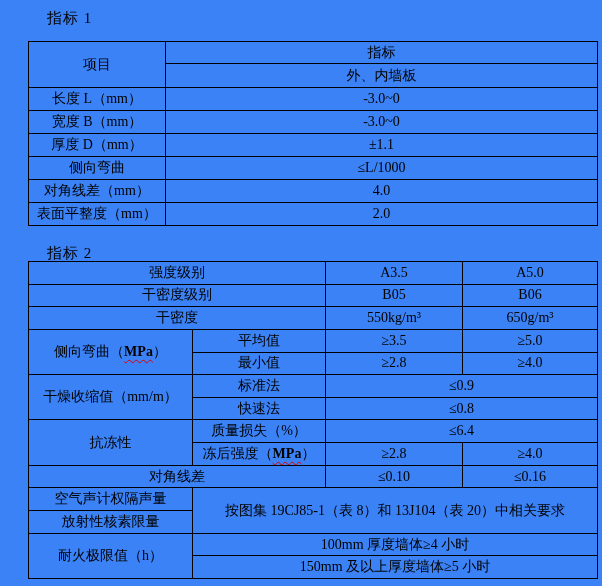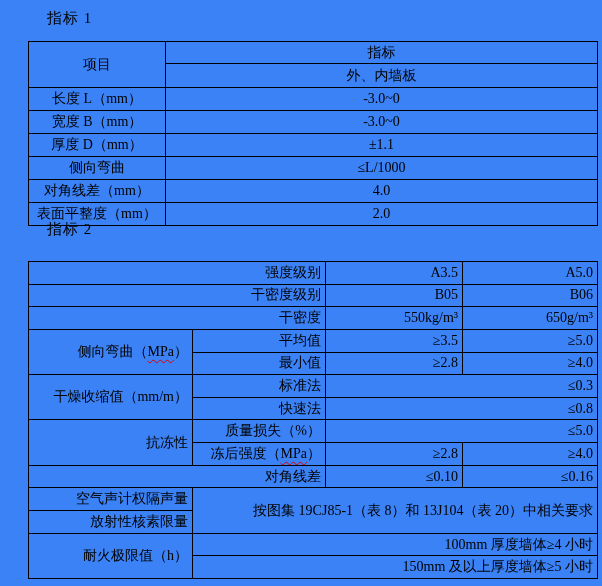--- a/index.html
+++ b/index.html
@@ -6,42 +6,43 @@
   .page{
     position:relative;width:602px;height:586px;background:#3b82f6;
     font-family:"Liberation Serif","DejaVu Serif",serif;color:#000;
     overflow:hidden;
   }
   .doc-title{
     position:absolute;left:47px;font-size:15px;line-height:18px;
     white-space:nowrap;letter-spacing:1px;
   }
   .doc-title.t1{top:9px;}
-  .doc-title.t2{top:220px;}
+  .doc-title.t2{top:244px;}
   table.tbl{
     position:absolute;border-collapse:collapse;table-layout:fixed;
     left:28px;
   }
   .tbl td{
     border:1.5px solid #000;font-size:14px;line-height:16px;
     padding:0 4px;vertical-align:middle;overflow:hidden;
     white-space:nowrap;
   }
   table.tbl1{top:41px;width:569px;}
   .tbl1 td{text-align:center;padding:0 2px;}
   .tbl1 tr{height:23px;}
   .tbl1 tr.hr1{height:22px;}
   .tbl1 tr.hr2{height:24px;}
   table.tbl2{top:261px;width:569px;}
-  .tbl2 td{text-align:right;}
+  .tbl2 td{text-align:center;}
   .tbl2 tr{height:22.65px;}
   .sq{
     text-decoration:underline wavy #e00000;
     text-decoration-thickness:1px;
     text-underline-offset:3px;
+    font-weight:bold;
   }
 </style>
 </head>
 <body>
 
 <div class="page">
 
   <div class="doc-title t1">指标 1</div>
 
   <table class="tbl tbl1">
@@ -116,30 +117,30 @@
         <td>≥5.0</td>
       </tr>
       <tr>
         <td>最小值</td>
         <td>≥2.8</td>
         <td>≥4.0</td>
       </tr>
       <tr>
         <td rowspan="2">干燥收缩值（mm/m）</td>
         <td>标准法</td>
-        <td colspan="2">≤0.3</td>
+        <td colspan="2">≤0.9</td>
       </tr>
       <tr>
         <td>快速法</td>
         <td colspan="2">≤0.8</td>
       </tr>
       <tr>
         <td rowspan="2">抗冻性</td>
         <td>质量损失（%）</td>
-        <td colspan="2">≤5.0</td>
+        <td colspan="2">≤6.4</td>
       </tr>
       <tr>
         <td><span>冻后强度（</span><span class="sq">MPa</span><span>）</span></td>
         <td>≥2.8</td>
         <td>≥4.0</td>
       </tr>
       <tr>
         <td colspan="2">对角线差</td>
         <td>≤0.10</td>
         <td>≤0.16</td>

